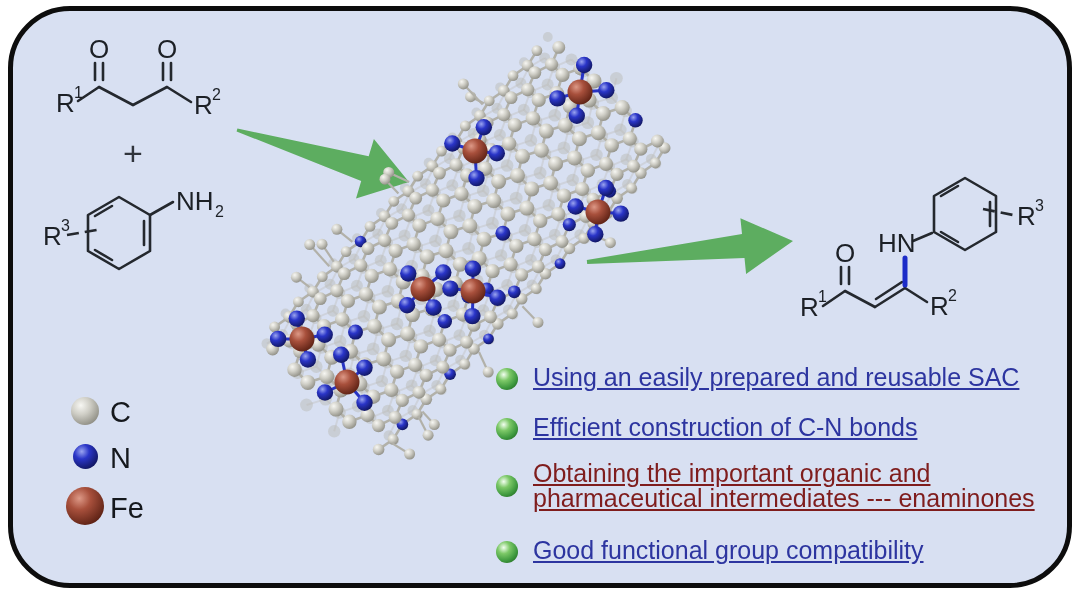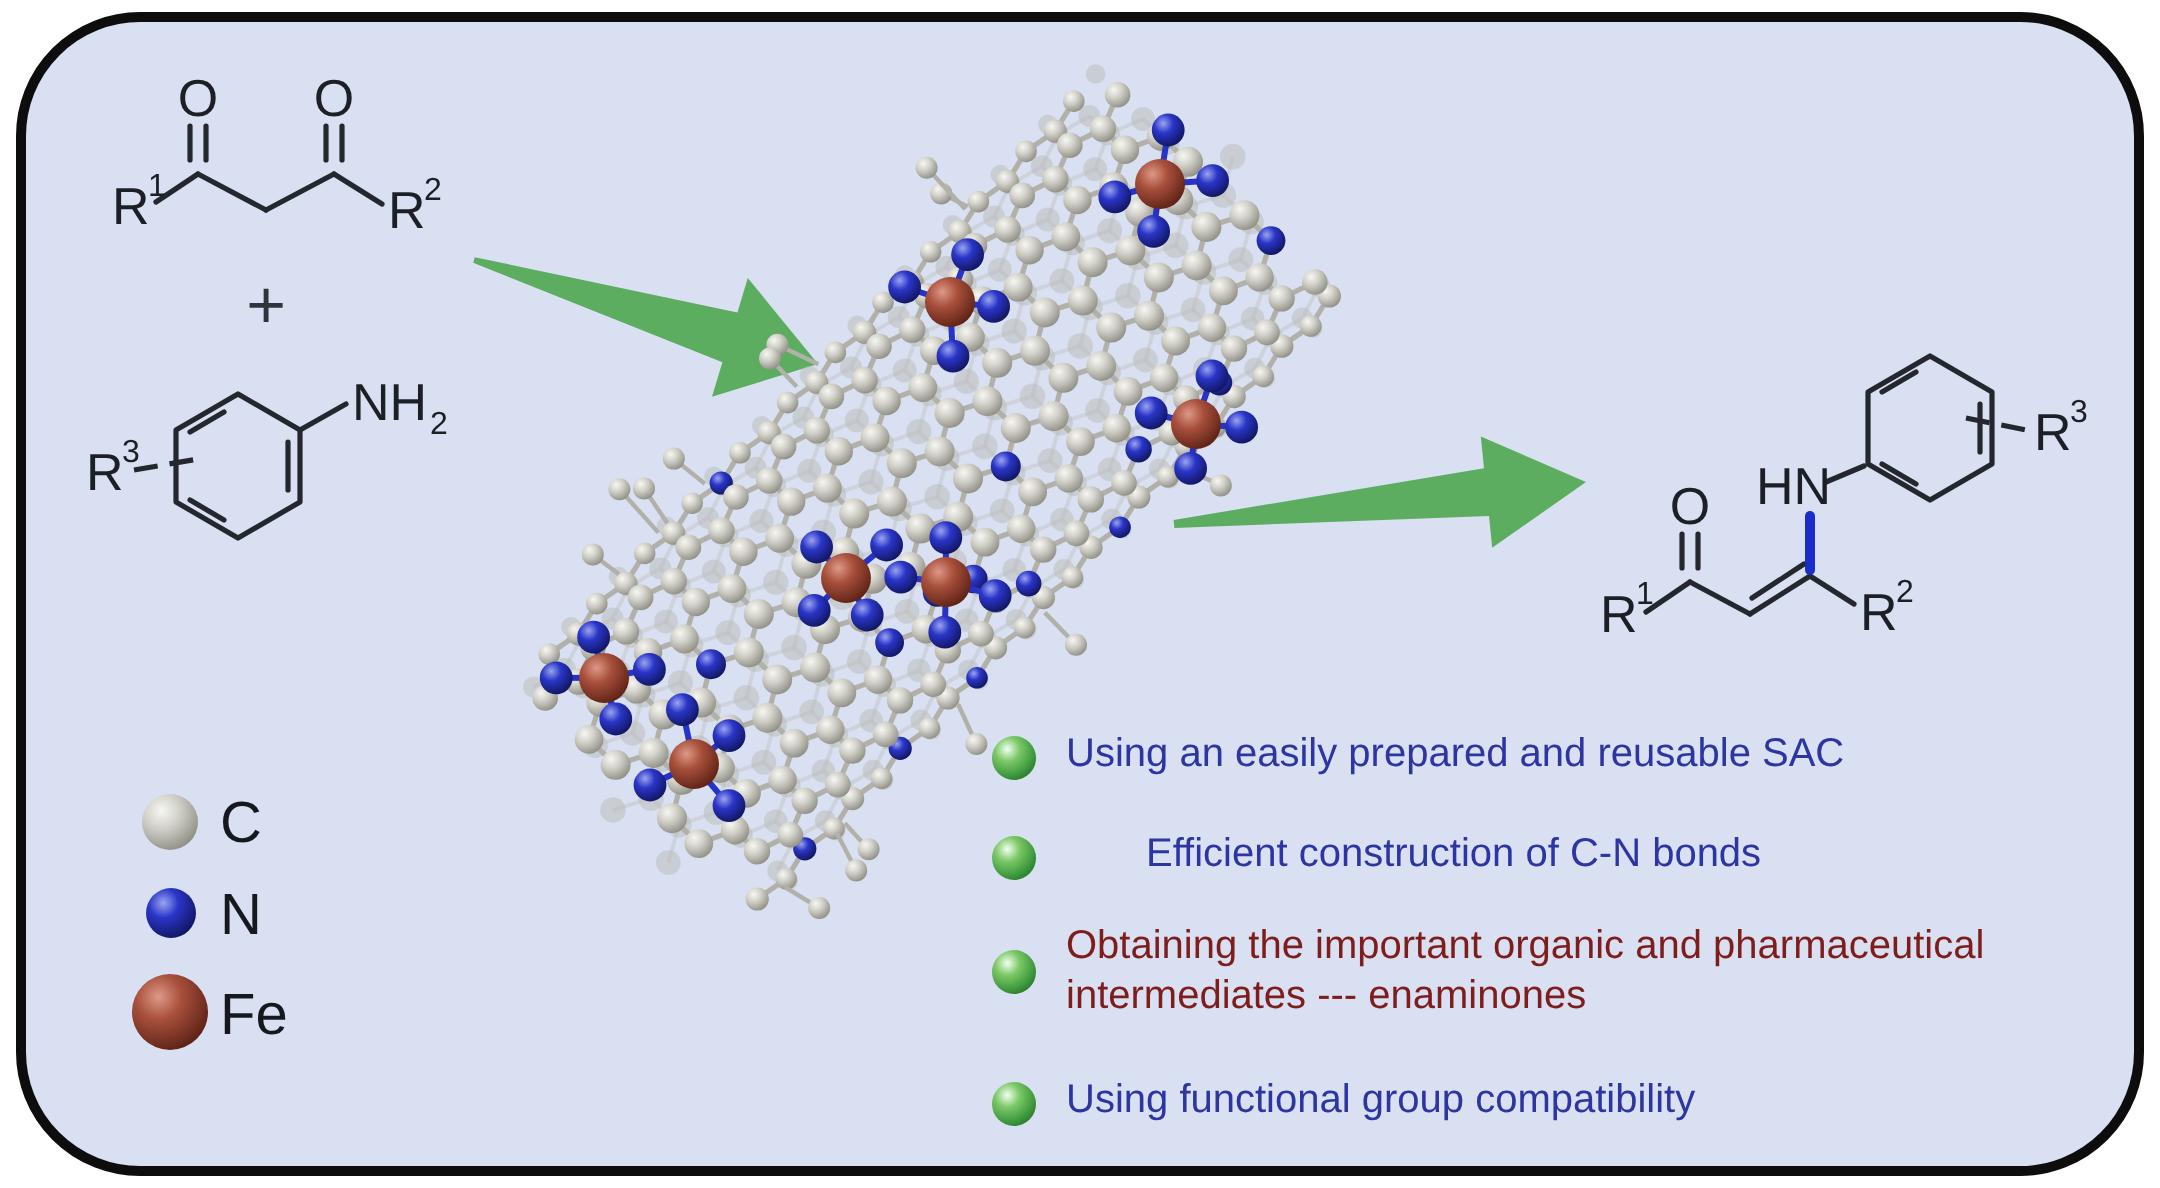--- a/index.html
+++ b/index.html
@@ -12,21 +12,21 @@
   svg text{font-family:"Liberation Sans",sans-serif;fill:#1c2026;}
   .atm{font-size:26px;}
   .sup{font-size:16px;}
   .sub{font-size:16px;}
   .bond{stroke:#24282e;stroke-width:2.6;stroke-linecap:round;fill:none;}
   .bond-dash{stroke:#24282e;stroke-width:2.6;stroke-linecap:butt;fill:none;stroke-dasharray:12 6;}
   .ring{fill:none;stroke:#24282e;stroke-width:2.6;stroke-linejoin:round;}
   .plus{font-size:34px;color:#30343c;text-align:center;}
   .legend-label{font-size:29px;color:#15181d;line-height:32px;}
   .bullet-item{position:absolute;left:482px;display:flex;gap:14px;align-items:flex-start;width:545px;}
-  .bullet-text{font-size:20px;line-height:25px;color:#2d35a0;width:505px;}
+  .bullet-text{font-size:25px;line-height:25px;color:#2d35a0;width:505px;text-decoration:underline;}
   .bullet-sphere{flex:0 0 auto;}
 </style>
 </head>
 <body>
 
 <div class="stage">
  <div class="frame">
 
   <svg id="nanotube-svg" class="abs" style="left:210px;top:2px;z-index:2" width="500" height="475" viewBox="0 0 500 475">
     <defs>
@@ -1169,30 +1169,30 @@
     <div class="bullet-item" style="top:354px">
       <svg class="bullet-sphere" style="margin-top:2px" width="24" height="24">
             <circle cx="12" cy="12" r="11" fill="url(#gGreen)"></circle>
           </svg>
       <div class="bullet-text" style="color: rgb(45, 53, 160);">Using  an easily prepared and reusable SAC</div>
     </div>
     <div class="bullet-item" style="top:404px">
       <svg class="bullet-sphere" style="margin-top:2px" width="24" height="24">
             <circle cx="12" cy="12" r="11" fill="url(#gGreen)"></circle>
           </svg>
-      <div class="bullet-text" style="color: rgb(45, 53, 160); margin-left: 40px;">Efficient construction of C-N bonds</div>
+      <div class="bullet-text" style="color: rgb(45, 53, 160);">Efficient construction of C-N bonds</div>
     </div>
     <div class="bullet-item" style="top:450px">
       <svg class="bullet-sphere" style="margin-top:13px" width="24" height="24">
             <circle cx="12" cy="12" r="11" fill="url(#gGreen)"></circle>
           </svg>
       <div class="bullet-text" style="color: #7f1d1d;">Obtaining the important organic and pharmaceutical intermediates --- enaminones</div>
     </div>
     <div class="bullet-item" style="top:527px">
       <svg class="bullet-sphere" style="margin-top:2px" width="24" height="24">
             <circle cx="12" cy="12" r="11" fill="url(#gGreen)"></circle>
           </svg>
-      <div class="bullet-text" style="color: rgb(45, 53, 160);">Using functional group compatibility</div>
+      <div class="bullet-text" style="color: rgb(45, 53, 160);">Good functional group compatibility</div>
     </div>
   </div>
 
  </div>
 </div>
 
 </body></html>

